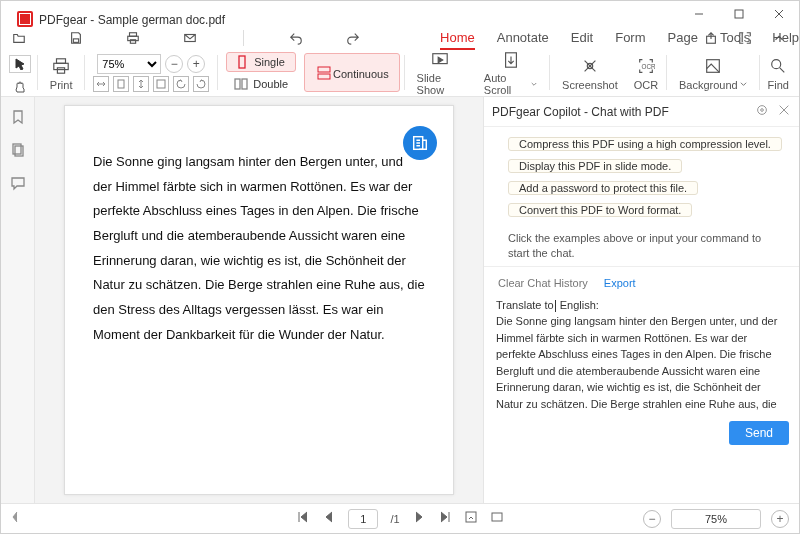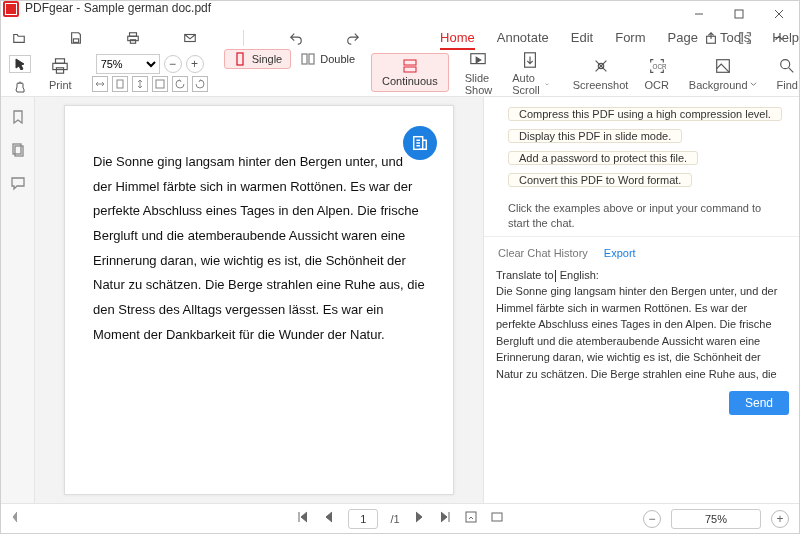--- a/index.html
+++ b/index.html
@@ -1,20 +1,20 @@
 <!DOCTYPE html>
 <html><head>
 <meta charset="utf-8">
 <style>
   * { box-sizing: border-box; }
   html, body { margin:0; padding:0; font-family: "Segoe UI", Arial, sans-serif; font-size:12px; color:#333; background:#fff; }
   #app { width:800px; height:534px; display:flex; flex-direction:column; border:1px solid #d0d0d0; }
 
   
-  .titlebar { height:26px; display:flex; align-items:flex-start; padding:0 0 0 2px; }
+  .titlebar { height:26px; display:flex; align-items:flex-end; padding:0 0 0 16px; }
   .logo { width:16px; height:16px; background:#e02424; border-radius:2px; margin-right:6px; position:relative; }
   .logo::after{content:"";position:absolute;top:2px;left:2px;right:2px;bottom:2px;border:1px solid #fff;}
   .title { flex:1; font-size:12px; color:#333; }
   .winbtn { width:40px; height:26px; display:flex; align-items:center; justify-content:center; color:#555; }
   .winbtn svg{width:10px;height:10px;stroke:#555;fill:none;stroke-width:1;}
 
   
   .topstrip { display:flex; align-items:center; height:22px; padding-left:8px; position:relative;gap:36px; }
   .smallbtn { width:20px; height:20px; display:flex; align-items:center; justify-content:center; color:#555; margin-right:2px; }
   .smallbtn svg{width:14px;height:14px;stroke:#555;fill:none;stroke-width:1.3;}
@@ -33,25 +33,25 @@
   .ricon svg{width:18px;height:18px;stroke:#555;fill:none;stroke-width:1.3;}
   .rlabel { font-size:11px; color:#555; margin-top:2px; display:flex; align-items:center; gap:2px;}
   .rlabel .caret{width:7px;height:7px;}
   .rsep { width:1px; background:#e5e5e5; margin:6px 2px; }
   .zoomcombo{display:flex;align-items:center;gap:4px;}
   .zoomcombo select{font-size:11px;height:20px;border:1px solid #ccc;background:#fff;width:64px;}
   .zbtn{width:18px;height:18px;border:1px solid #ccc;border-radius:9px;display:flex;align-items:center;justify-content:center;font-size:12px;color:#555;}
   .iconrow{display:flex;gap:4px;margin-top:2px;}
   .tinyicon{width:16px;height:16px;border:1px solid #bbb;display:flex;align-items:center;justify-content:center;}
   .tinyicon svg{width:10px;height:10px;stroke:#888;fill:none;}
-  .pagecol{display:flex;flex-direction:row;gap:2px;padding:0 6px;}
+  .pagecol{display:flex;flex-direction:column;gap:2px;padding:0 6px;justify-content:center;}
   .pbtn{display:flex;align-items:center;gap:5px;font-size:11px;height:20px;padding:0 8px;border-radius:3px;}
   .pbtn svg{width:14px;height:14px;stroke:#d23; fill:none;stroke-width:1.3;}
   .pbtn.active{border:1px solid #f3b0b0;background:#fdeaea;color:#333;}
-  .contcol{display:flex;flex-direction:column;align-items:center;justify-content:center;padding:0 10px;border:1px solid #f3b0b0;background:#fdeaea;border-radius:3px;margin:4px 2px;}
+  .contcol{display:flex;flex-direction:row;align-items:center;justify-content:center;padding:0 10px;border:1px solid #f3b0b0;background:#fdeaea;border-radius:3px;margin:4px 2px;}
   .contcol svg{width:18px;height:14px;stroke:#d23;fill:none;}
   .contcol span{font-size:11px;color:#333;margin-top:2px;}
   .caret{stroke:#666;fill:none;}
   .pointerbox{width:22px;height:22px;border:1px solid #ccc;display:flex;align-items:center;justify-content:center;margin:6px 4px 0 4px;}
   .pointerbox svg{width:12px;height:12px;stroke:#333;fill:#333;}
 
   
   .body { flex:1; display:flex; min-height:0; }
   .leftrail{width:34px;background:#f6f6f6;border-right:1px solid #e5e5e5;display:flex;flex-direction:column;align-items:center;gap:14px;padding-top:12px;}
   .leftrail svg{width:16px;height:16px;stroke:#888;fill:none;stroke-width:1.3;}
@@ -373,20 +373,32 @@
                 <rect x="3" y="3" width="10" height="14"></rect>
                 <path d="M13 7h4v10h-8"></path>
                 <path d="M6 7h4M6 10h4M6 13h4"></path>
               </svg>
           </div>
         </div>
       </div>
     </div>
 
     <div class="copilot">
+      <div class="chead">
+        <span>PDFgear Copilot - Chat with PDF</span>
+        <span class="sp"></span>
+        <span><svg viewBox="0 0 16 16">
+              <circle cx="8" cy="8" r="5"></circle>
+              <circle cx="8" cy="8" r="1.5"></circle>
+            </svg></span>
+        <span><svg viewBox="0 0 16 16">
+              <line x1="3" y1="3" x2="13" y2="13"></line>
+              <line x1="13" y1="3" x2="3" y2="13"></line>
+            </svg></span>
+      </div>
 
       <div class="suggarea">
         <div class="sugg">Compress this PDF using a high compression level.</div><br>
         <div class="sugg">Display this PDF in slide mode.</div><br>
         <div class="sugg">Add a password to protect this file.</div><br>
         <div class="sugg">Convert this PDF to Word format.</div>
         <p class="hint">Click the examples above or input your command to start the chat.</p>
       </div>
 
       <div class="chatmid">

